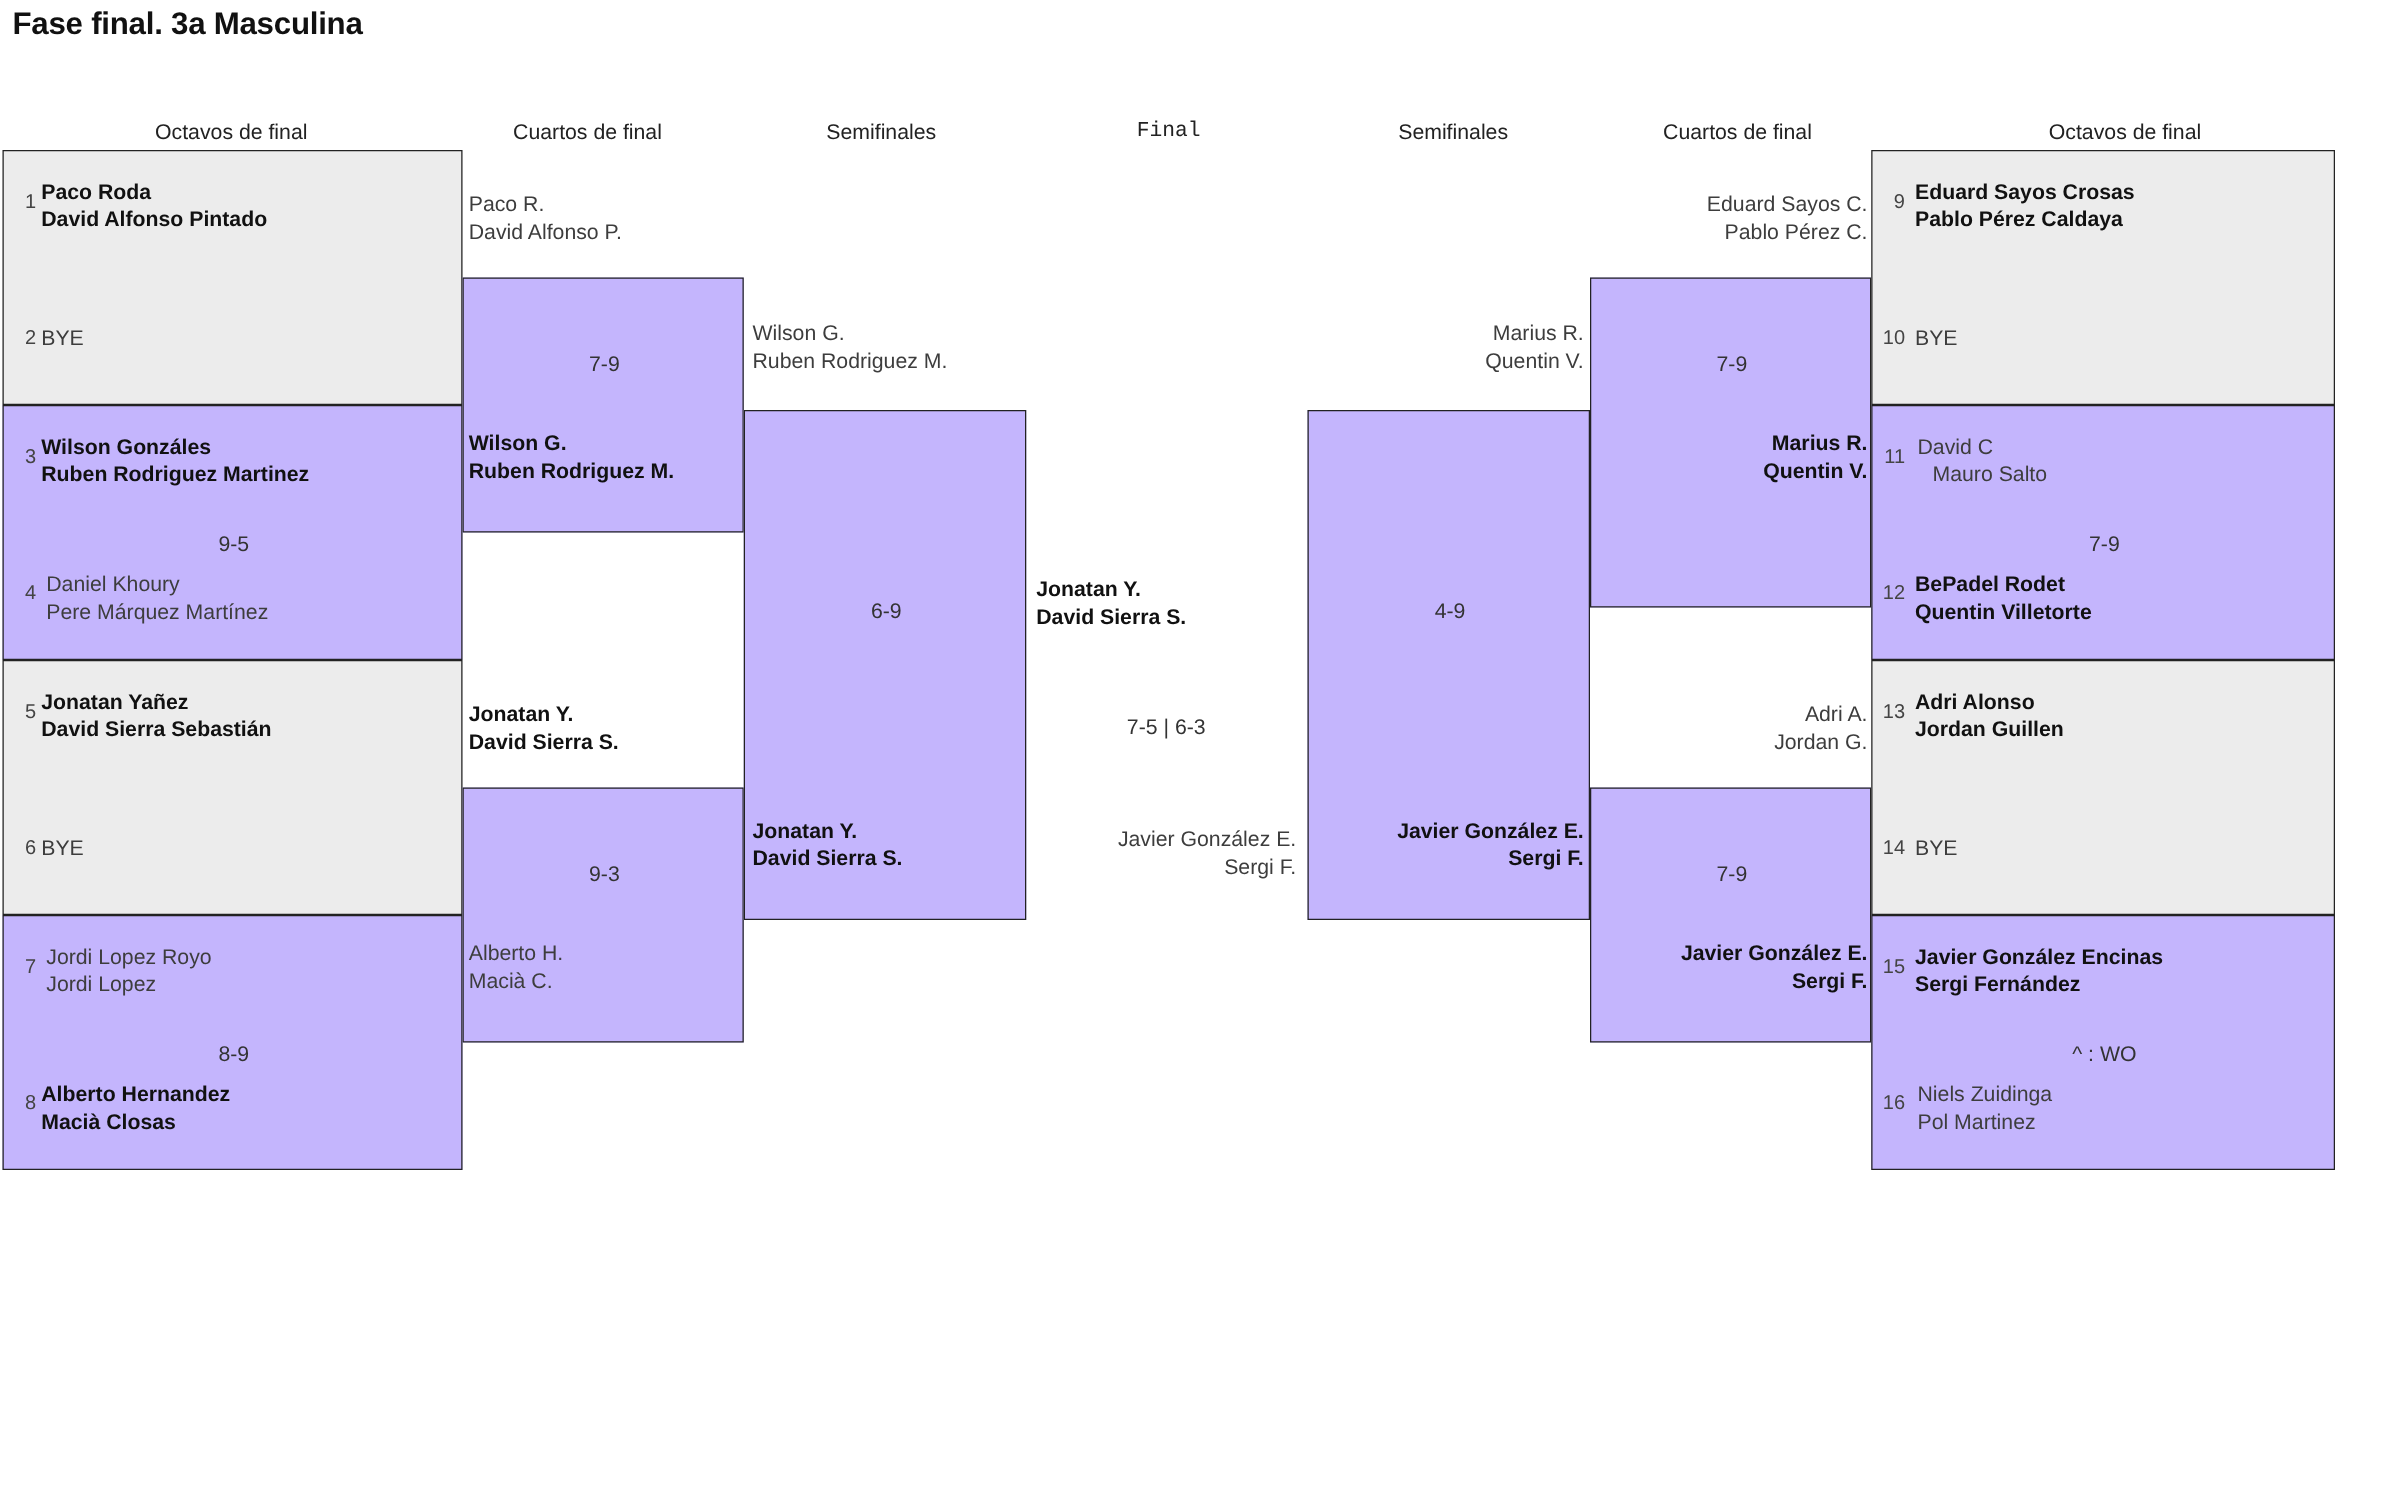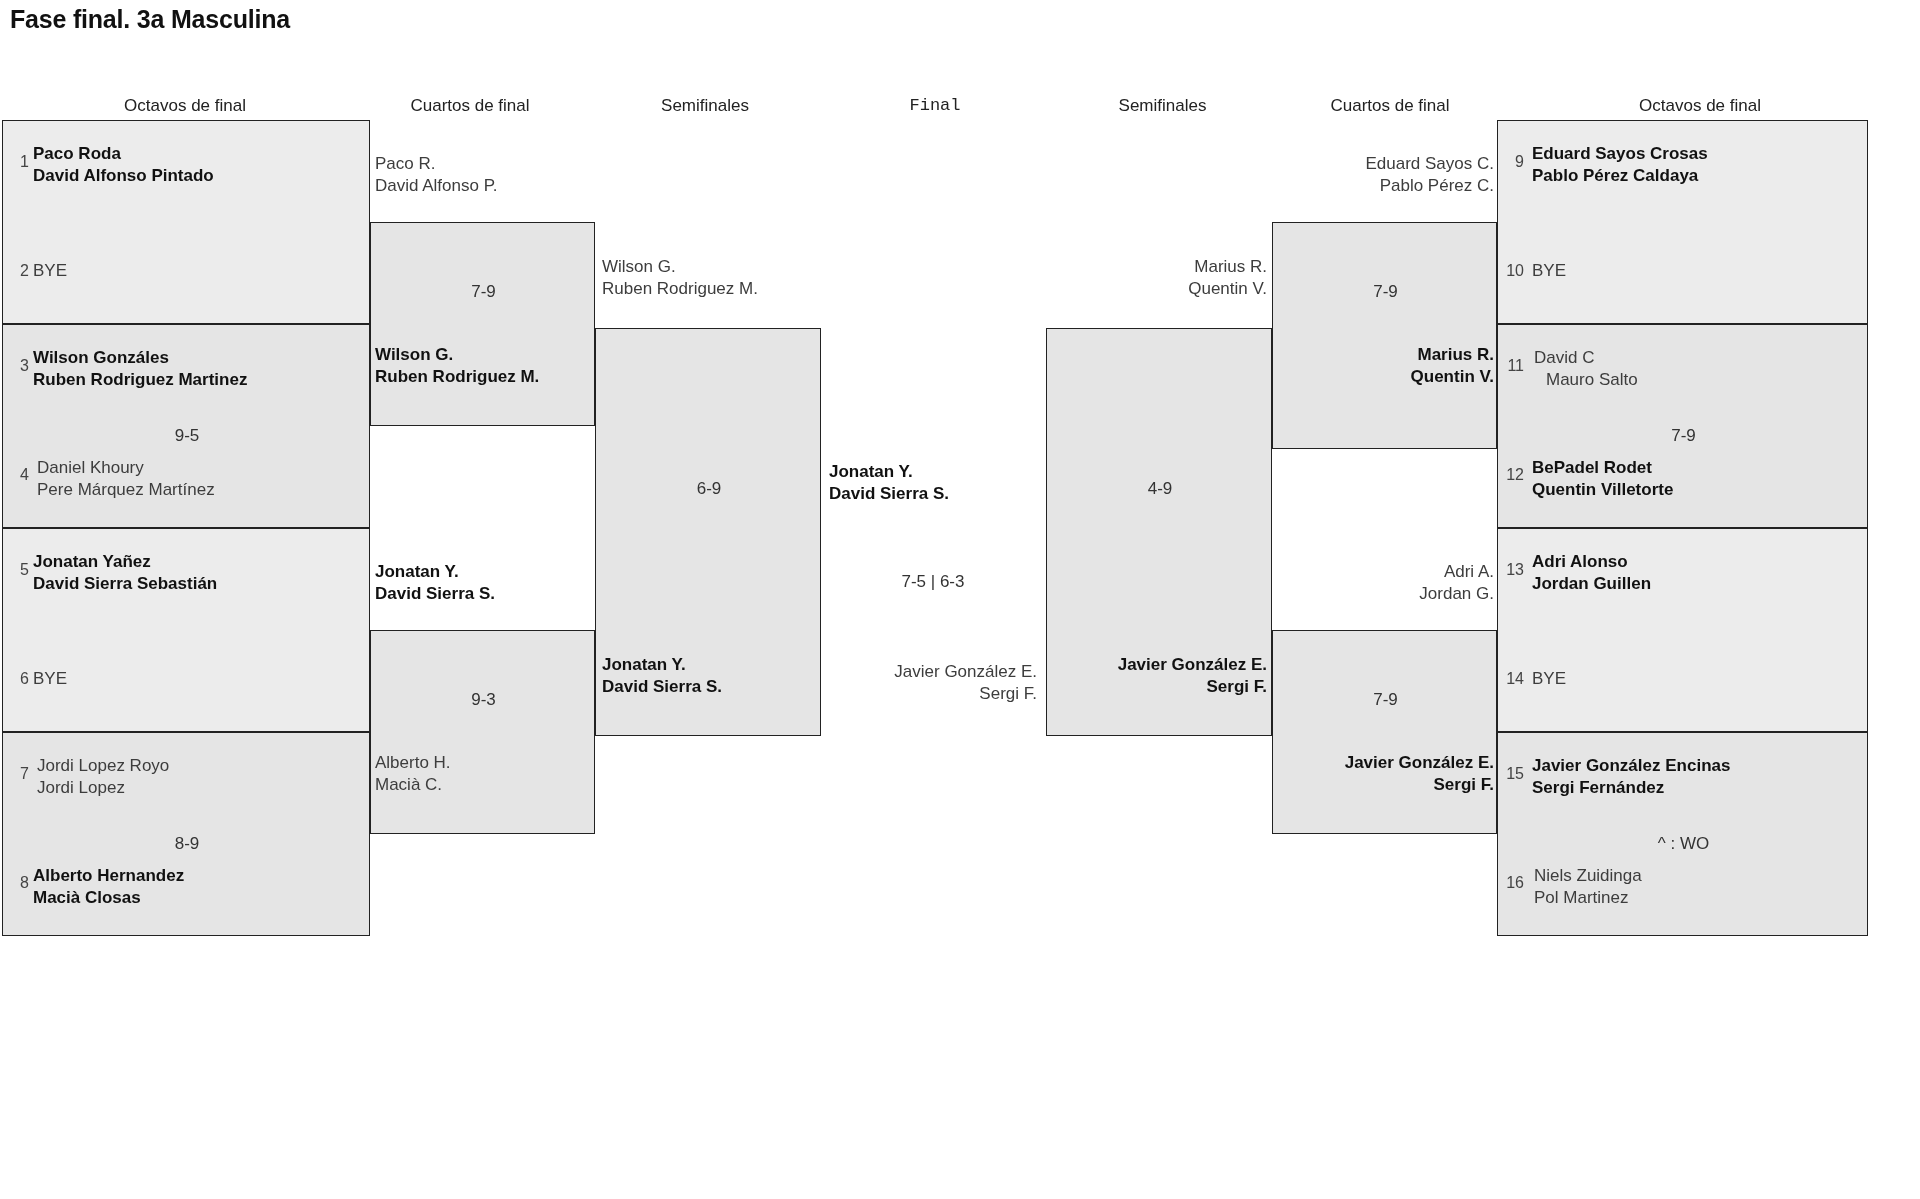--- a/index.html
+++ b/index.html
@@ -30,21 +30,21 @@
   #logo-word{font-size:52px;font-weight:700;color:#76bc43;letter-spacing:-1px;line-height:52px;
     font-family:"DejaVu Sans","Liberation Sans",sans-serif;}
   
   .round-head{
     position:absolute;top:96px;font-size:17px;color:#222;text-align:center;
     white-space:nowrap;
   }
   
   .box{position:absolute;box-sizing:border-box;border:1.4px solid #222;}
   .box.shade{background:#ececec;}
-  .box.plain{background:#e5e5e5;text-decoration:underline;}
+  .box.plain{background:#c4b5fd;text-decoration:underline;}
   
   .seed{position:absolute;font-size:16px;color:#444;width:26px;text-align:right;}
   .team{position:absolute;font-size:17px;line-height:22px;white-space:nowrap;}
   .team.win{font-weight:700;color:#111;}
   .team.lose{font-weight:400;color:#3d3d3d;}
   .team.r{text-align:right;}
   .score{position:absolute;font-size:17px;color:#333;white-space:nowrap;}
   .score.c{text-align:center;}
   .bye{position:absolute;font-size:17px;color:#3d3d3d;}
 </style>
@@ -134,21 +134,21 @@
 </div>
 
 <div class="box plain" style="left:1046px;top:328px;width:226px;height:408px;">
   <div class="team lose r" style="left:-6px;top:-73px;width:226px;">Marius R.</div>
   <div class="team lose r" style="left:-6px;top:-51px;width:226px;">Quentin V.</div>
   <div class="score c" style="left:0px;top:150px;width:226px;">4-9</div>
   <div class="team win r" style="left:-6px;top:325px;width:226px;">Javier González E.</div>
   <div class="team win r" style="left:-6px;top:347px;width:226px;">Sergi F.</div>
 </div>
 
-<div class="box plain" style="left:1272px;top:222px;width:225px;height:227px;">
+<div class="box plain" style="left:1272px;top:222px;width:225px;height:264px;">
   <div class="team lose r" style="left:-4px;top:-70px;width:225px;">Eduard Sayos C.</div>
   <div class="team lose r" style="left:-4px;top:-48px;width:225px;">Pablo Pérez C.</div>
   <div class="score c" style="left:0px;top:59px;width:225px;">7-9</div>
   <div class="team win r" style="left:-4px;top:121px;width:225px;">Marius R.</div>
   <div class="team win r" style="left:-4px;top:143px;width:225px;">Quentin V.</div>
 </div>
 
 <div class="box plain" style="left:1272px;top:630px;width:225px;height:204px;">
   <div class="team lose r" style="left:-4px;top:-70px;width:225px;">Adri A.</div>
   <div class="team lose r" style="left:-4px;top:-48px;width:225px;">Jordan G.</div>

